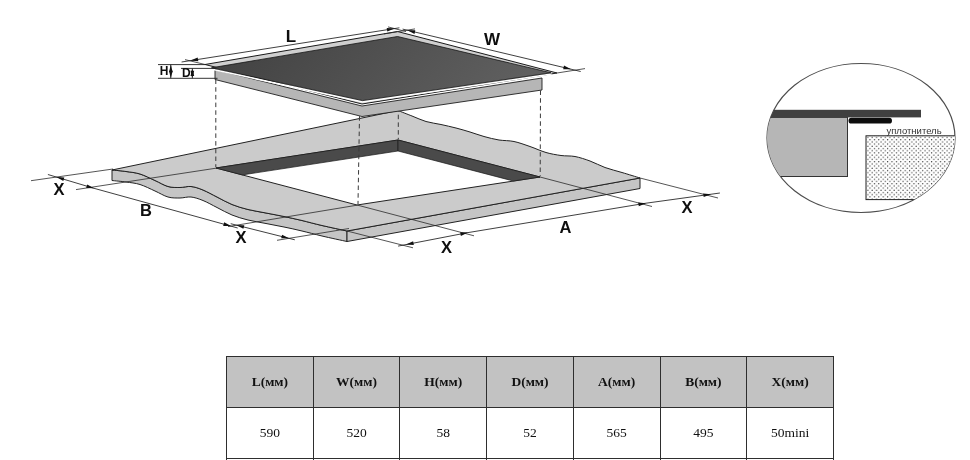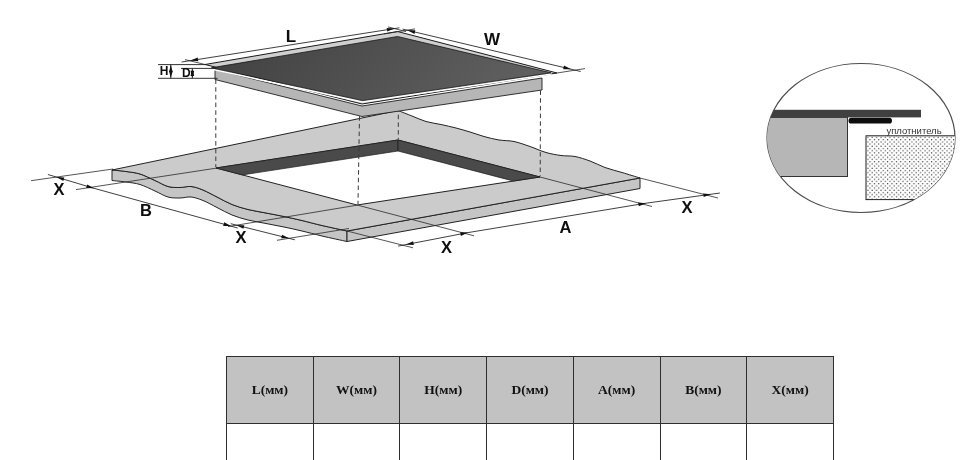--- a/index.html
+++ b/index.html
@@ -9,21 +9,21 @@
     font-family: "Liberation Sans", "DejaVu Sans", sans-serif;
   }
   .stage svg { position: absolute; left: 0; top: 0; }
   .dims-table {
     position: absolute; left: 226px; top: 356px; width: 608px;
     border-collapse: collapse; table-layout: fixed;
     font-family: "Liberation Serif", "DejaVu Serif", serif;
     color: #111;
   }
   .dims-table th, .dims-table td {
-    border: 1px solid #2e2e2e; text-align: center; padding: 16px;
+    border: 1px solid #2e2e2e; text-align: center; padding: 8px;
   }
   .dims-table th {
     height: 34px; font-size: 13.5px; font-weight: bold;
     background: var(--hdr-bg, #c2c2c2);
   }
   .dims-table tbody td { height: 34px; font-size: 13.5px; font-weight: normal; background: #fff; }
   .dims-table .stub-row td {
     height: 7px; border-bottom: none; background: #fff;
   }
 </style>
@@ -146,20 +146,29 @@
       <th>L(мм)</th>
       <th>W(мм)</th>
       <th>H(мм)</th>
       <th>D(мм)</th>
       <th>A(мм)</th>
       <th>B(мм)</th>
       <th>X(мм)</th>
     </tr>
   </thead>
   <tbody>
+    <tr>
+      <td>590</td>
+      <td>520</td>
+      <td>58</td>
+      <td>52</td>
+      <td>565</td>
+      <td>495</td>
+      <td>50mini</td>
+    </tr>
     <tr class="stub-row">
       <td></td>
           <td></td>
           <td></td>
           <td></td>
           <td></td>
           <td></td>
           <td></td>
     </tr>
   </tbody>

